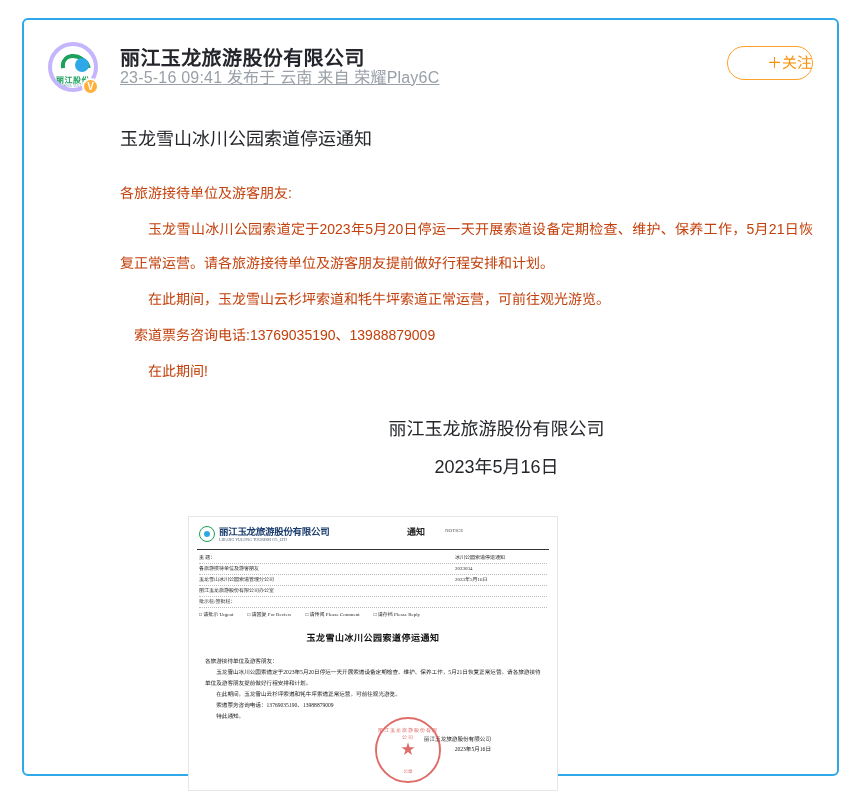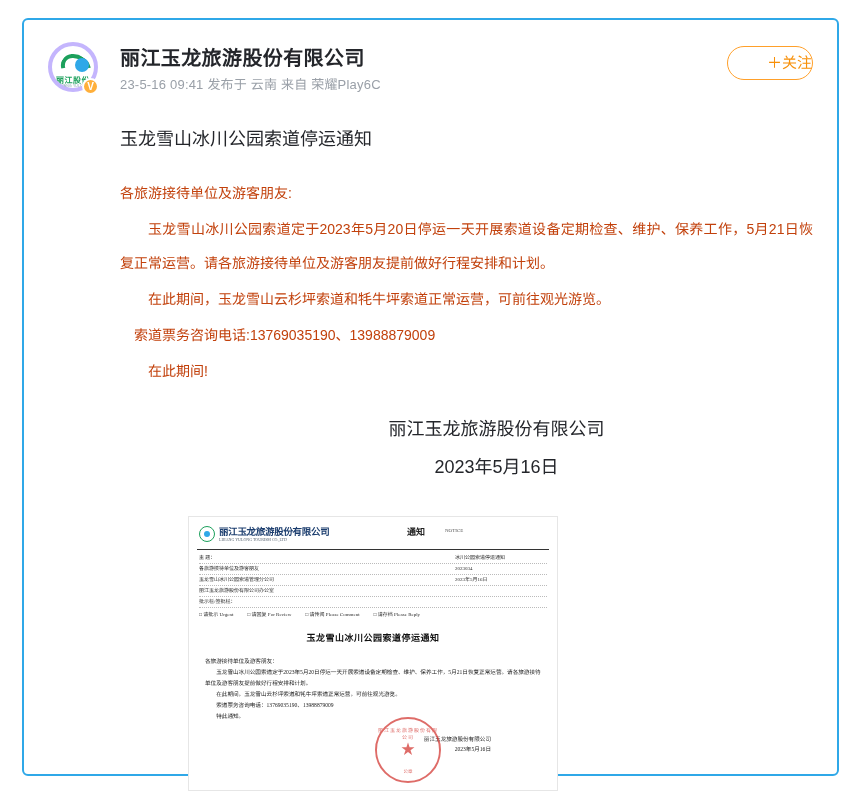--- a/index.html
+++ b/index.html
@@ -128,24 +128,25 @@
     left: 72px;
     top: 4px;
     font-size: 20px;
     font-weight: bold;
     color: #24262b;
     letter-spacing: 0.4px;
   }
   .meta {
     position: absolute;
     left: 72px;
-    top: 36px;
-    font-size: 13px;
+    top: 26px;
+    font-size: 16px;
     color: #9aa0a8;
     letter-spacing: 0.2px;
+    text-decoration: underline;
   }
   .meta .meta-loc { color: #9aa0a8; }
   .follow-btn {
     position: absolute;
     right: 0;
     top: 8px;
     width: 86px;
     height: 34px;
     border: 1px solid #ffa02a;
     border-radius: 17px;

